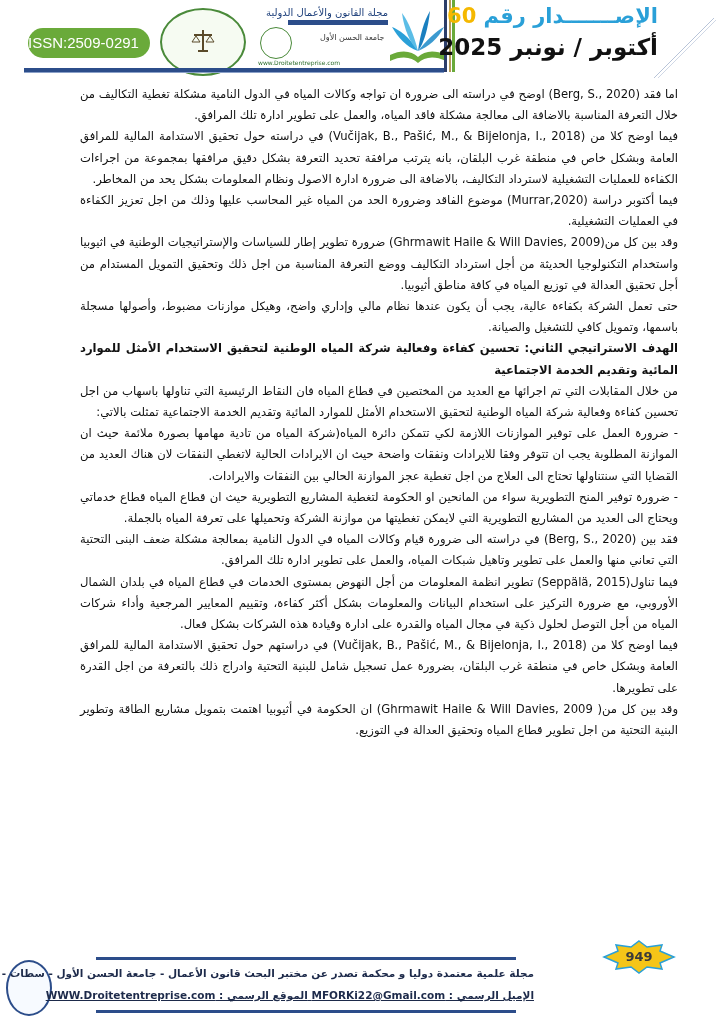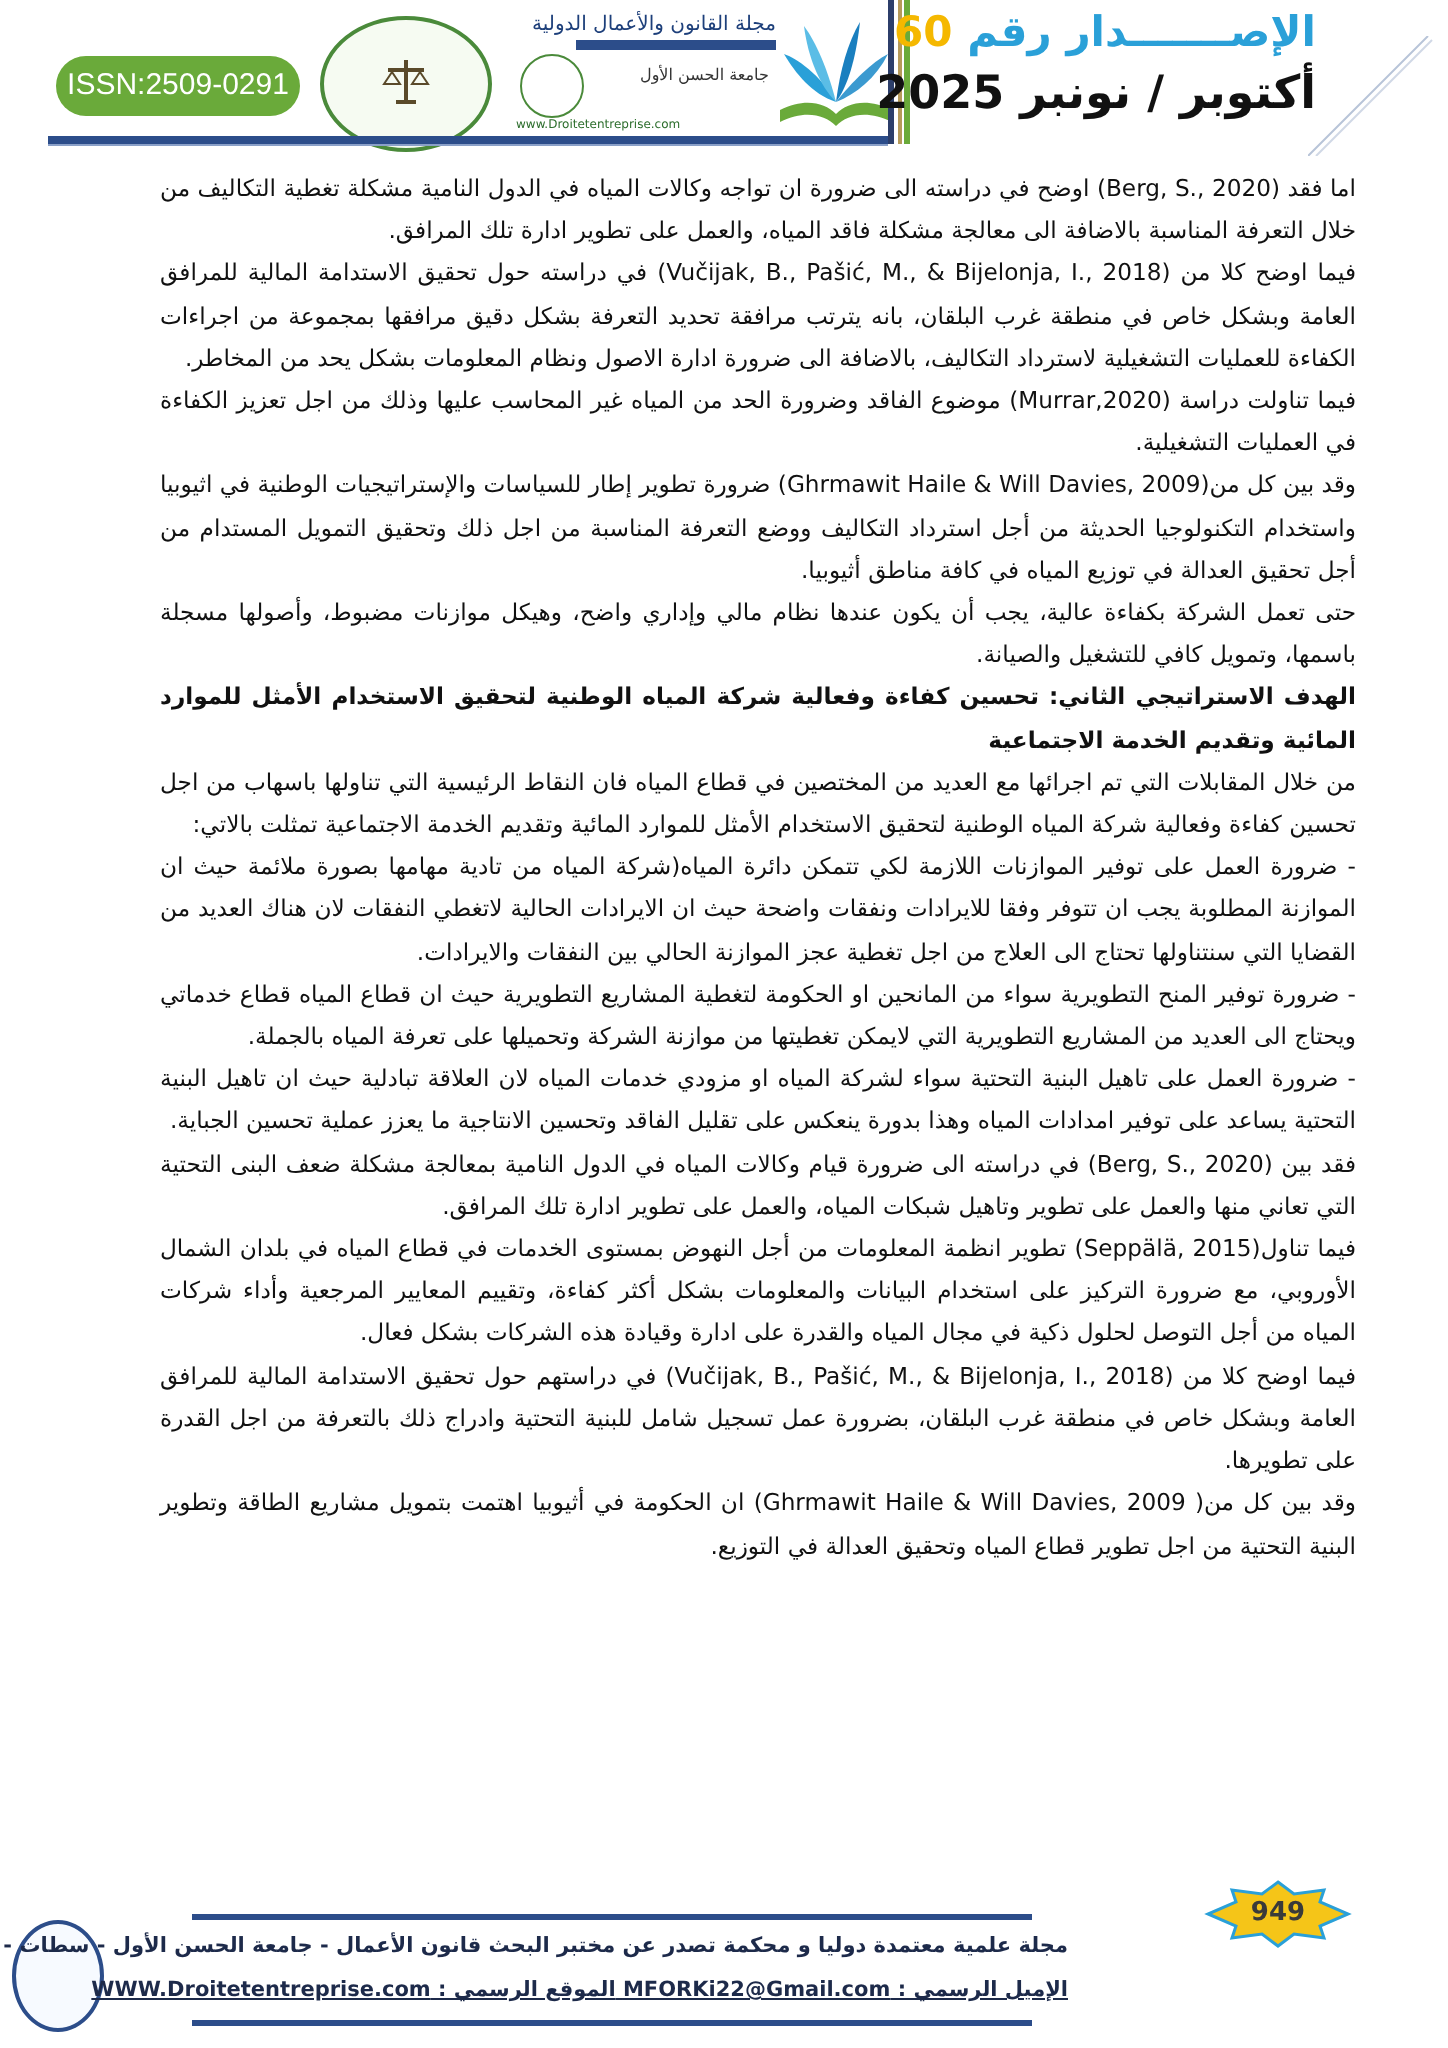--- a/index.html
+++ b/index.html
@@ -4,21 +4,21 @@
 <style>
   html, body { margin: 0; padding: 0; }
   body {
     width: 724px; height: 1024px; background: #ffffff; position: relative; overflow: hidden;
     font-family: "DejaVu Sans", "Liberation Sans", sans-serif;
   }
   .header { position: absolute; left: 0; top: 0; width: 724px; height: 80px; }
   .issn {
     position: absolute; left: 28px; top: 28px; width: 122px; height: 30px;
     background: #6aaa3a; color: #fff; border-radius: 15px;
-    font-family: "Liberation Sans", sans-serif; font-size: 15px; line-height: 30px; text-align: center;
+    font-family: "Liberation Sans", sans-serif; font-size: 15px; line-height: 30px; 
   }
   .lab-logo {
     position: absolute; left: 160px; top: 8px; width: 82px; height: 64px;
     border: 2px solid #4a8a3a; border-radius: 50%; background: #f6fbf2;
   }
   .lab-logo .scale { position: absolute; left: 28px; top: 18px; width: 26px; height: 26px; }
   .journal-banner {
     position: absolute; left: 258px; top: 5px; width: 190px; height: 62px;
   }
   .journal-banner .jtitle {
@@ -118,28 +118,27 @@
     <line x1="4" y1="60" x2="62" y2="2" stroke="#d0d8e6" stroke-width="1"></line>
   </svg>
 
   <div class="header-rule"></div>
   <div class="header-rule2"></div>
 </div>
 
 <div class="content">
   <p><span>اما فقد </span><span class="ltr">(Berg, S., 2020)</span><span> اوضح في دراسته الى ضرورة ان تواجه وكالات المياه في الدول النامية مشكلة تغطية التكاليف من خلال التعرفة المناسبة بالاضافة الى معالجة مشكلة فاقد المياه، والعمل على تطوير ادارة تلك المرافق.</span></p>
   <p><span>فيما اوضح كلا من </span><span class="ltr">(Vučijak, B., Pašić, M., &amp; Bijelonja, I., 2018)</span><span> في دراسته حول تحقيق الاستدامة المالية للمرافق العامة وبشكل خاص في منطقة غرب البلقان، بانه يترتب مرافقة تحديد التعرفة بشكل دقيق مرافقها بمجموعة من اجراءات الكفاءة للعمليات التشغيلية لاسترداد التكاليف، بالاضافة الى ضرورة ادارة الاصول ونظام المعلومات بشكل يحد من المخاطر.</span></p>
-  <p><span>فيما تناولت دراسة </span><span class="ltr">(Murrar,2020)</span><span> موضوع الفاقد وضرورة الحد من المياه غير المحاسب عليها وذلك من اجل تعزيز الكفاءة في العمليات التشغيلية.</span></p>
+  <p><span>فيما أكتوبر دراسة </span><span class="ltr">(Murrar,2020)</span><span> موضوع الفاقد وضرورة الحد من المياه غير المحاسب عليها وذلك من اجل تعزيز الكفاءة في العمليات التشغيلية.</span></p>
   <p><span>وقد بين كل من</span><span class="ltr">(Ghrmawit Haile &amp; Will Davies, 2009)</span><span> ضرورة تطوير إطار للسياسات والإستراتيجيات الوطنية في اثيوبيا واستخدام التكنولوجيا الحديثة من أجل استرداد التكاليف ووضع التعرفة المناسبة من اجل ذلك وتحقيق التمويل المستدام من أجل تحقيق العدالة في توزيع المياه في كافة مناطق أثيوبيا.</span></p>
   <p><span>حتى تعمل الشركة بكفاءة عالية، يجب أن يكون عندها نظام مالي وإداري واضح، وهيكل موازنات مضبوط، وأصولها مسجلة باسمها، وتمويل كافي للتشغيل والصيانة.</span></p>
   <p class="heading"><span>الهدف الاستراتيجي الثاني: تحسين كفاءة وفعالية شركة المياه الوطنية لتحقيق الاستخدام الأمثل للموارد المائية وتقديم الخدمة الاجتماعية</span></p>
   <p><span>من خلال المقابلات التي تم اجرائها مع العديد من المختصين في قطاع المياه فان النقاط الرئيسية التي تناولها باسهاب من اجل تحسين كفاءة وفعالية شركة المياه الوطنية لتحقيق الاستخدام الأمثل للموارد المائية وتقديم الخدمة الاجتماعية تمثلت بالاتي:</span></p>
   <p><span>- ضرورة العمل على توفير الموازنات اللازمة لكي تتمكن دائرة المياه(شركة المياه من تادية مهامها بصورة ملائمة حيث ان الموازنة المطلوبة يجب ان تتوفر وفقا للايرادات ونفقات واضحة حيث ان الايرادات الحالية لاتغطي النفقات لان هناك العديد من القضايا التي سنتناولها تحتاج الى العلاج من اجل تغطية عجز الموازنة الحالي بين النفقات والايرادات.</span></p>
   <p><span>- ضرورة توفير المنح التطويرية سواء من المانحين او الحكومة لتغطية المشاريع التطويرية حيث ان قطاع المياه قطاع خدماتي ويحتاج الى العديد من المشاريع التطويرية التي لايمكن تغطيتها من موازنة الشركة وتحميلها على تعرفة المياه بالجملة.</span></p>
-  <p><span>- ضرورة العمل على تاهيل البنية التحتية سواء لشركة المياه او مزودي خدمات المياه لان العلاقة تبادلية حيث ان تاهيل البنية التحتية يساعد على توفير امدادات المياه وهذا بدورة ينعكس على تقليل الفاقد وتحسين الانتاجية ما يعزز عملية تحسين الجباية.</span></p>
   <p><span>فقد بين </span><span class="ltr">(Berg, S., 2020)</span><span> في دراسته الى ضرورة قيام وكالات المياه في الدول النامية بمعالجة مشكلة ضعف البنى التحتية التي تعاني منها والعمل على تطوير وتاهيل شبكات المياه، والعمل على تطوير ادارة تلك المرافق.</span></p>
   <p><span>فيما تناول</span><span class="ltr">(Seppälä, 2015)</span><span>    تطوير انظمة المعلومات من أجل النهوض بمستوى الخدمات في قطاع المياه في بلدان الشمال الأوروبي، مع ضرورة التركيز على استخدام البيانات والمعلومات بشكل أكثر كفاءة، وتقييم المعايير المرجعية وأداء شركات المياه من أجل التوصل لحلول ذكية في مجال المياه والقدرة على ادارة وقيادة هذه الشركات بشكل فعال.</span></p>
   <p><span>فيما اوضح كلا من </span><span class="ltr">(Vučijak, B., Pašić, M., &amp; Bijelonja, I., 2018)</span><span> في دراستهم حول تحقيق الاستدامة المالية للمرافق العامة وبشكل خاص في منطقة غرب البلقان، بضرورة عمل تسجيل شامل للبنية التحتية وادراج ذلك بالتعرفة من اجل القدرة على تطويرها.</span></p>
   <p><span>وقد بين كل من( </span><span class="ltr">(Ghrmawit Haile &amp; Will Davies, 2009</span><span> ان الحكومة في أثيوبيا اهتمت بتمويل مشاريع الطاقة وتطوير البنية التحتية من اجل تطوير قطاع المياه وتحقيق العدالة في التوزيع.</span></p>
 </div>
 
 <div class="footer-seal"></div>
 <div class="footer-rule-top"></div>
 <div class="footer-line1">مجلة علمية معتمدة  دوليا و محكمة تصدر عن مختبر البحث قانون الأعمال - جامعة الحسن الأول - سطات - المغرب</div>
 <div class="footer-line2">

